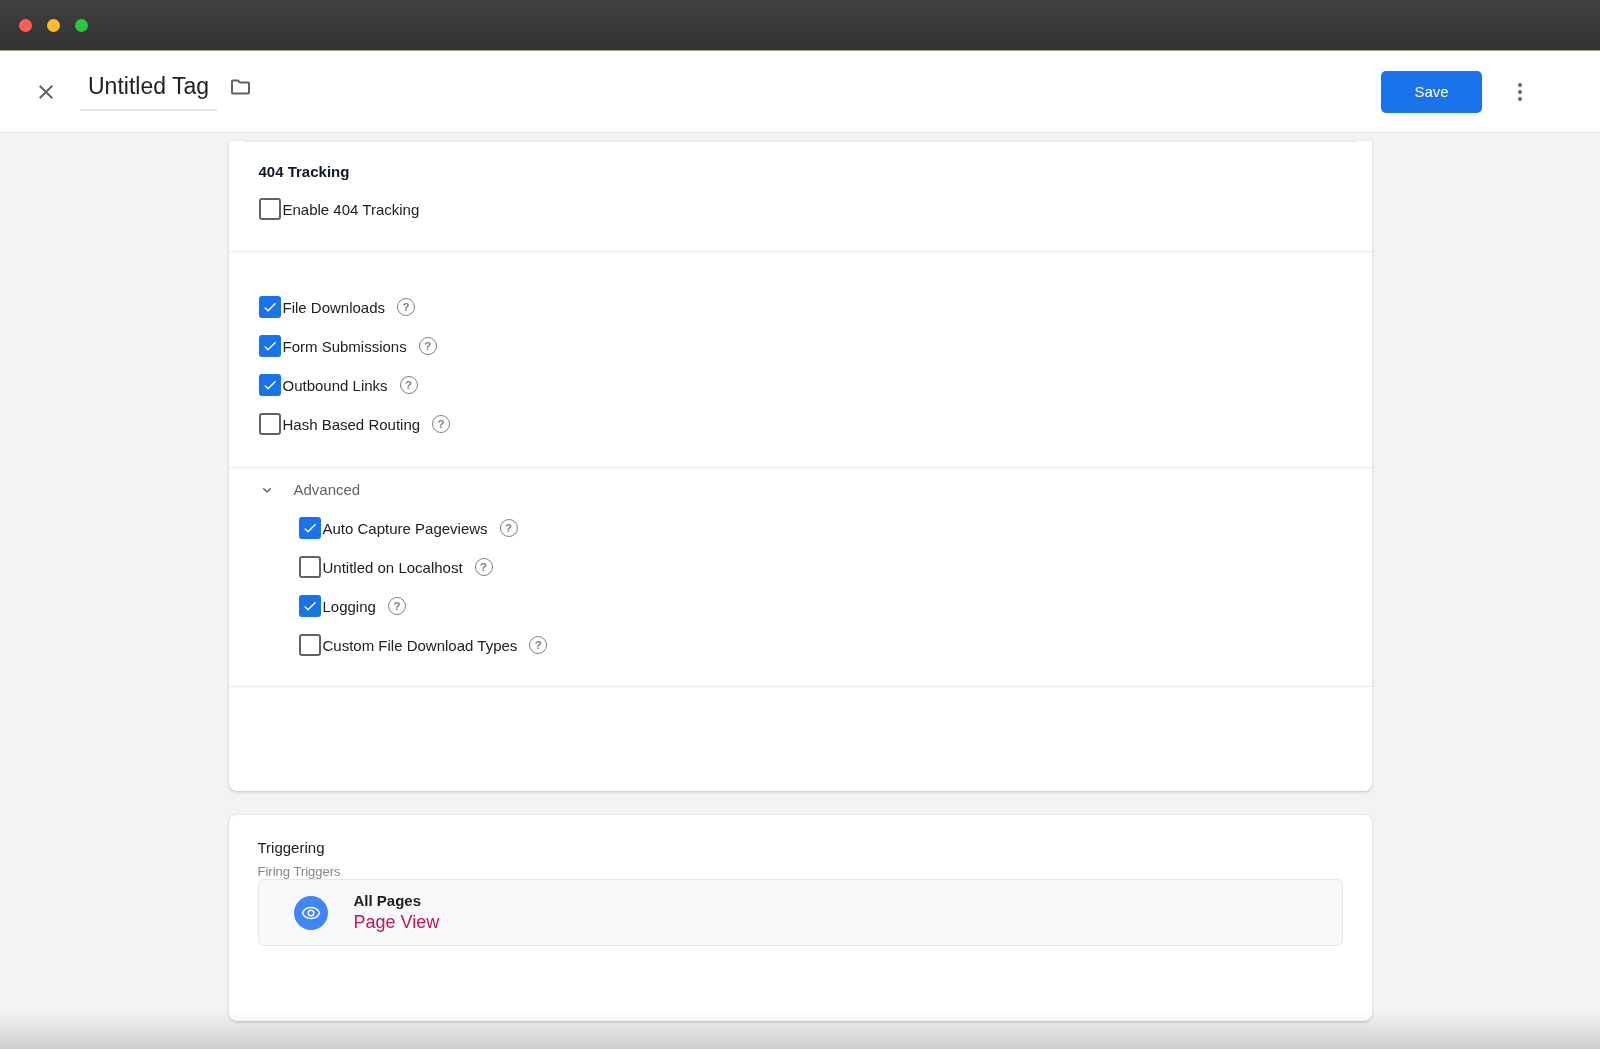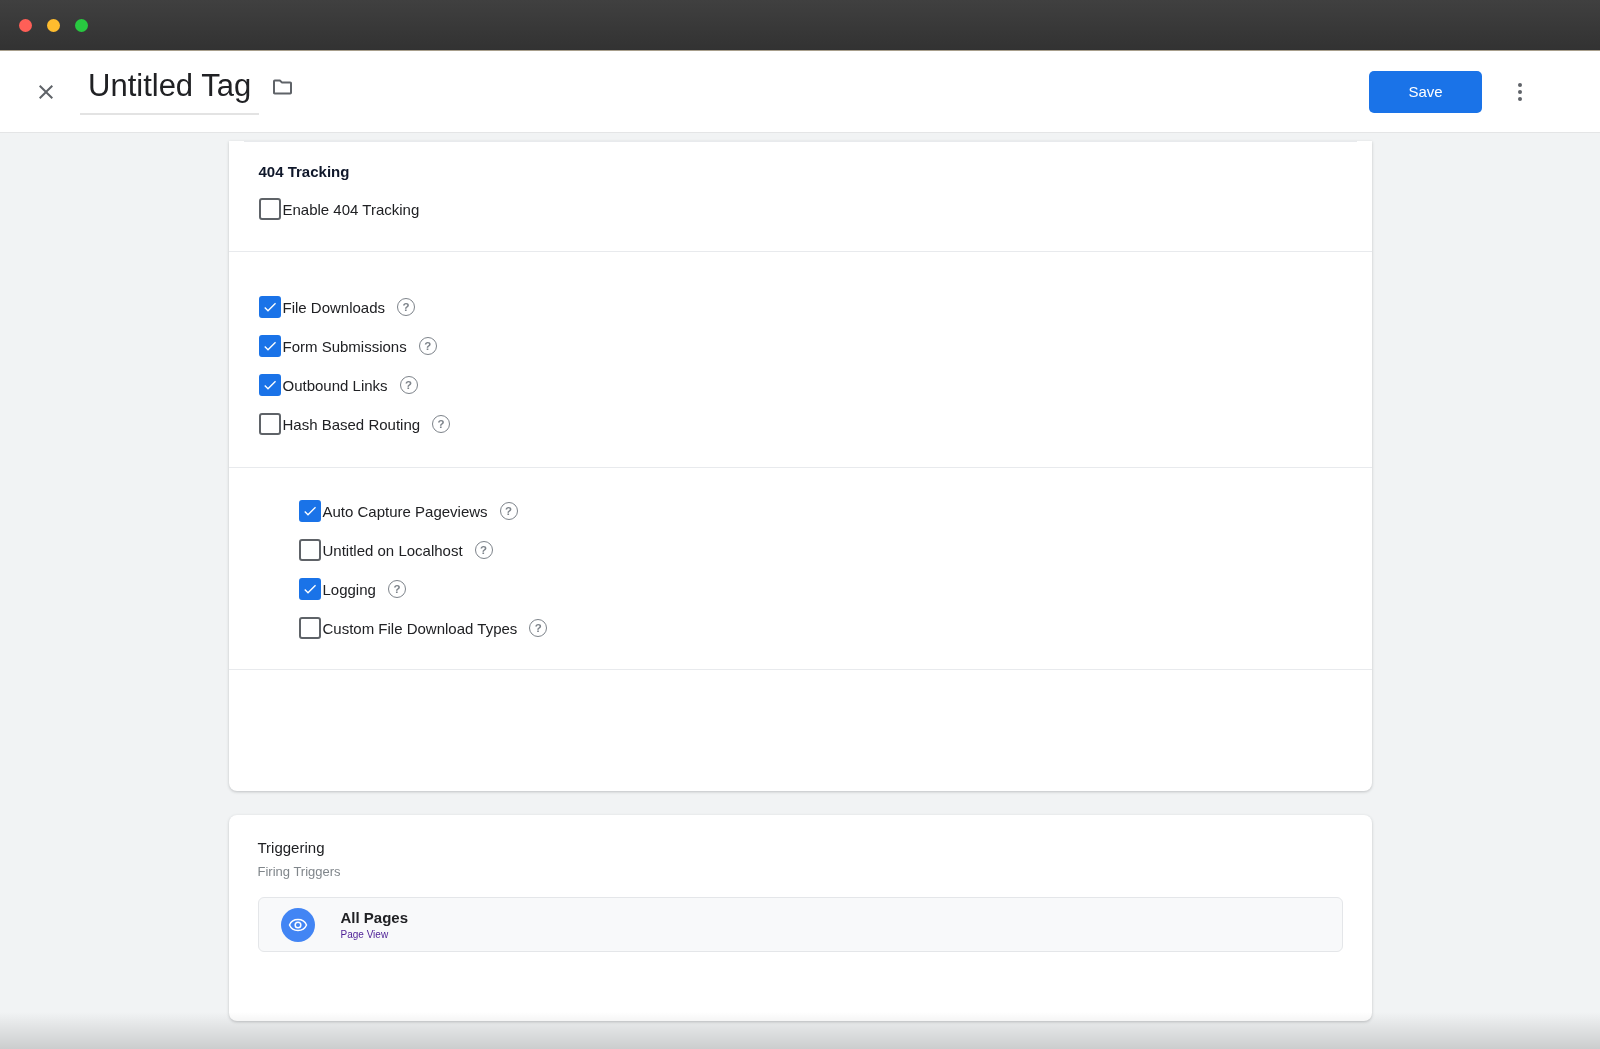--- a/index.html
+++ b/index.html
@@ -12,24 +12,24 @@
   .traffic { width:13px; height:13px; border-radius:50%; margin-right:15px; }
   .t-red   { background:#ff5f57; }
   .t-yellow{ background:#febc2e; }
   .t-green { background:#28c840; }
 
   
   .header { height:82px; background:#fff; border-bottom:1px solid #e4e5e6;
             display:flex; align-items:center; padding:0 72px 0 34px; }
   .icon-btn { background:none; border:none; cursor:pointer; display:flex; align-items:center; justify-content:center; }
   .title-wrap { margin-left:22px; padding:0 8px 9px 8px; border-bottom:2px solid #e3e3e3; }
-  .tag-title { font-size:31px; color:#202124; white-space:nowrap; }
+  .tag-title { font-size:23px; color:#202124; white-space:nowrap; }
   .folder-btn { margin-left:10px; margin-bottom:6px; }
   .spacer { flex:1; }
-  .save-btn { width:113px; height:42px; background:#1a73e8; color:#fff; border:none; border-radius:5px;
+  .save-btn { width:101px; height:42px; background:#1a73e8; color:#fff; border:none; border-radius:5px;
               font-size:15px; font-weight:500; font-family:inherit; cursor:pointer; }
   .kebab { margin-left:30px; display:flex; flex-direction:column; gap:3px; padding:6px; }
   .kebab i { width:4px; height:4px; border-radius:50%; background:#5f6368; display:block; }
 
   
   .content { position:relative; height:915px; }
   .card { width:1143px; margin:0 auto; background:#fff; box-shadow:0 1px 3px rgba(60,64,67,.28); }
   .card-config { height:650px; border-radius:0 0 8px 8px; }
   .card-trigger { height:206px; border-radius:8px; margin-top:24px; padding:0 29px; }
 
@@ -67,27 +67,27 @@
   .adv-items { margin-left:40px; }
   .adv-items .cb-row { margin-top:17px; }
   .adv-items .cb-row.first { margin-top:19px; }
   .div-4 { margin-top:30px; }
   .sec-advset { padding-top:16px; }
   .sec-advset .toggle-label { font-size:16px; }
 
   
   .trig-h { padding-top:24px; font-size:15px; font-weight:400; color:#202124; }
   .trig-sub { margin-top:8px; font-size:13px; color:#80868b; }
-  .trigger-row { margin-top:18px; height:55px; background:#f8f9fa; border:1px solid #e4e6e9; border-radius:6px;
-                 display:flex; align-items:center; padding-left:22px; cursor:pointer; }
+  .trigger-row { height:67px; background:#f8f9fa; border:1px solid #e4e6e9; border-radius:6px;
+                 display:flex; align-items:center; padding-left:35px; cursor:pointer; }
   .trig-icon { width:34px; height:34px; border-radius:50%; background:#4285f4; flex:none;
                display:flex; align-items:center; justify-content:center; }
   .trig-text { margin-left:26px; }
   .trig-name { font-size:15px; font-weight:bold; color:#202124; }
-  .trig-type { font-size:10px; color:#4c1d95; margin-top:3px; }
+  .trig-type { font-size:18px; color:#be185d; margin-top:3px; }
 
   
   .bottom-fade { position:absolute; left:0; right:0; bottom:6px; height:38px;
                  background:linear-gradient(rgba(0,0,0,0), rgba(0,0,0,0.16)); pointer-events:none; }
 </style>
 </head>
 <body>
 
 <div class="titlebar">
   <span class="traffic t-red"></span>
@@ -176,20 +176,28 @@
           
         </span>
         <span class="cb-label">Hash Based Routing</span>
         <span class="help">?</span>
       </div>
     </div>
 
     <div class="divider div-3"></div>
 
     <div class="sec sec-advanced">
+      <div class="toggle-row">
+        <span class="chev">
+          <svg viewBox="0 0 24 24" width="16" height="16">
+              <path d="M7 10l5 5 5-5" fill="none" stroke="#5f6368" stroke-width="2" stroke-linecap="round" stroke-linejoin="round"></path>
+            </svg>
+        </span>
+        <span class="toggle-label">Advanced</span>
+      </div>
 
       <div class="adv-items">
         <div class="cb-row first">
           <span class="cb checked">
             <svg viewBox="0 0 24 24">
                 <path d="M9 16.17 4.83 12l-1.42 1.41L9 19 21 7l-1.41-1.41z"></path>
               </svg>
           </span>
           <span class="cb-label">Auto Capture Pageviews</span>
           <span class="help">?</span>

